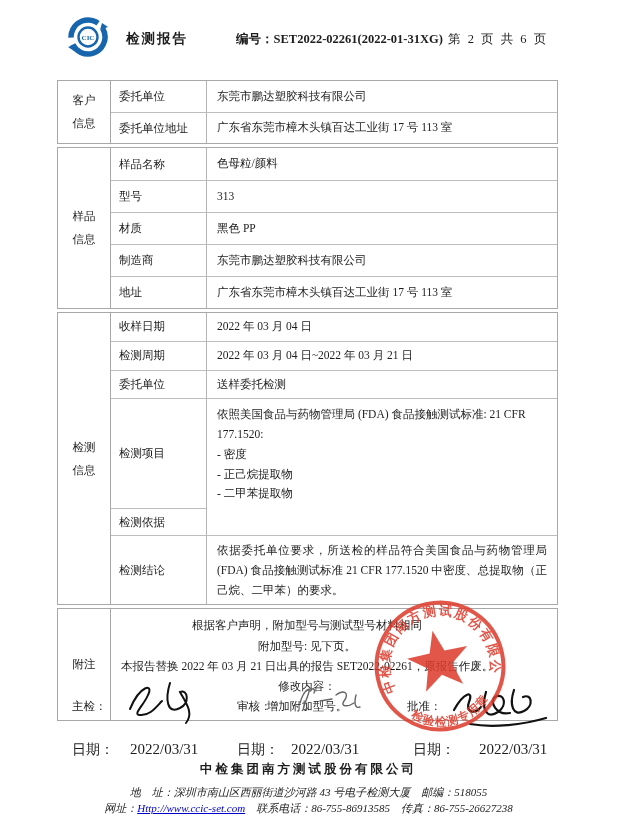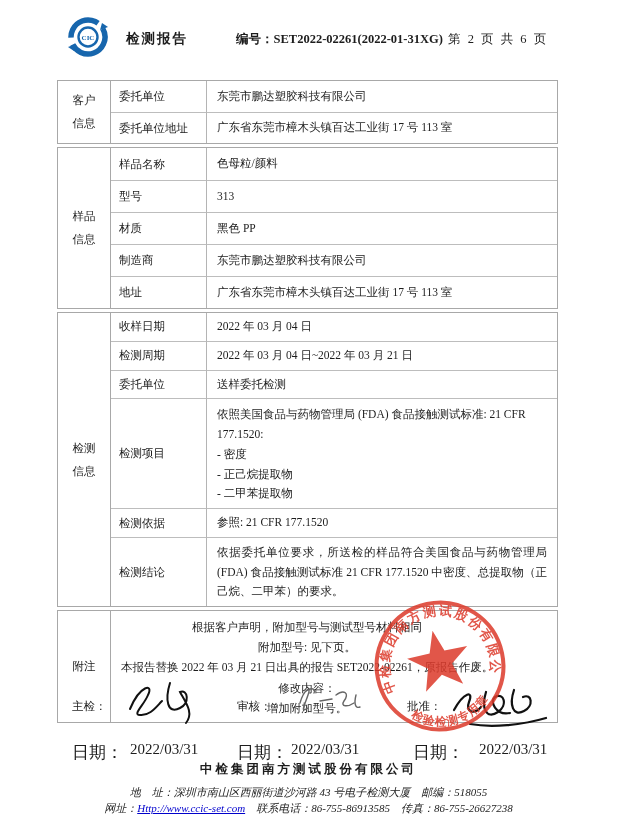--- a/index.html
+++ b/index.html
@@ -27,21 +27,21 @@
   .val { grid-column:3; display:flex; align-items:center; padding:4px 10px; white-space:pre-line; line-height:1.72; }
   .section.two-col .val { grid-column:2; }
   .bt { border-top:1px solid #bdbdbd; }
   .h31 { min-height:31px; } .h32 { min-height:32px; } .h27 { min-height:27px; }
   .h80 { min-height:80px; align-items:flex-start; padding-top:6px; }
   .h45 { min-height:45px; align-items:flex-start; padding-top:5px; text-align:justify; }
   .notes-val { min-height:91px; align-items:flex-start; padding-top:6px; line-height:1.75;text-align:center; }
   
   .sig-label { position:absolute; font-size:11.5px; }
   .sig-svg { position:absolute; }
-  .date-label { position:absolute; font-size:17px; }
+  .date-label { position:absolute; font-size:14px; }
   .date-value { position:absolute; font-size:15px; }
   
   .stamp { position:absolute; left:368px; top:594px; width:144px; height:144px; opacity:.86; pointer-events:none; }
   
   .footer-company { position:absolute; top:761px; left:0; width:100%; text-align:center;
     font-weight:bold; font-size:12.5px; letter-spacing:3px; }
   .footer-line { position:absolute; left:0; width:100%; text-align:center; font-size:11px;font-style:italic; }
   .fl1 { top:785px; } .fl2 { top:801px; }
   .url-link { color:#0000cc; text-decoration:underline; }
 </style>
@@ -95,21 +95,20 @@
       <div class="lab h27 bt" style="grid-row:2">检测周期</div>
       <div class="val h27 bt" style="grid-row:2">2022 年 03 月 04 日~2022 年 03 月 21 日</div>
       <div class="lab h27 bt" style="grid-row:3">委托单位</div>
       <div class="val h27 bt" style="grid-row:3">送样委托检测</div>
       <div class="lab bt" style="grid-row:4">检测项目</div>
       <div class="val h80 bt" style="grid-row:4">依照美国食品与药物管理局 (FDA) 食品接触测试标准: 21 CFR 177.1520:
 - 密度
 - 正己烷提取物
 - 二甲苯提取物</div>
       <div class="lab h27 bt" style="grid-row:5">检测依据</div>
-      <div class="val h27 bt" style="grid-row:5">参照: 21 CFR 177.1520</div>
       <div class="lab bt" style="grid-row:6">检测结论</div>
       <div class="val h45 bt" style="grid-row:6">依据委托单位要求，所送检的样品符合美国食品与药物管理局 (FDA) 食品接触测试标准 21 CFR 177.1520 中密度、总提取物（正己烷、二甲苯）的要求。</div>
     </div>
 
     <div class="section two-col">
       <div class="group-cell" style="grid-row:1">附注</div>
       <div class="val notes-val" style="grid-row:1">根据客户声明，附加型号与测试型号材料相同
 附加型号: 见下页。
 本报告替换 2022 年 03 月 21 日出具的报告 SET2022-02261，原报告作废。
 修改内容：

